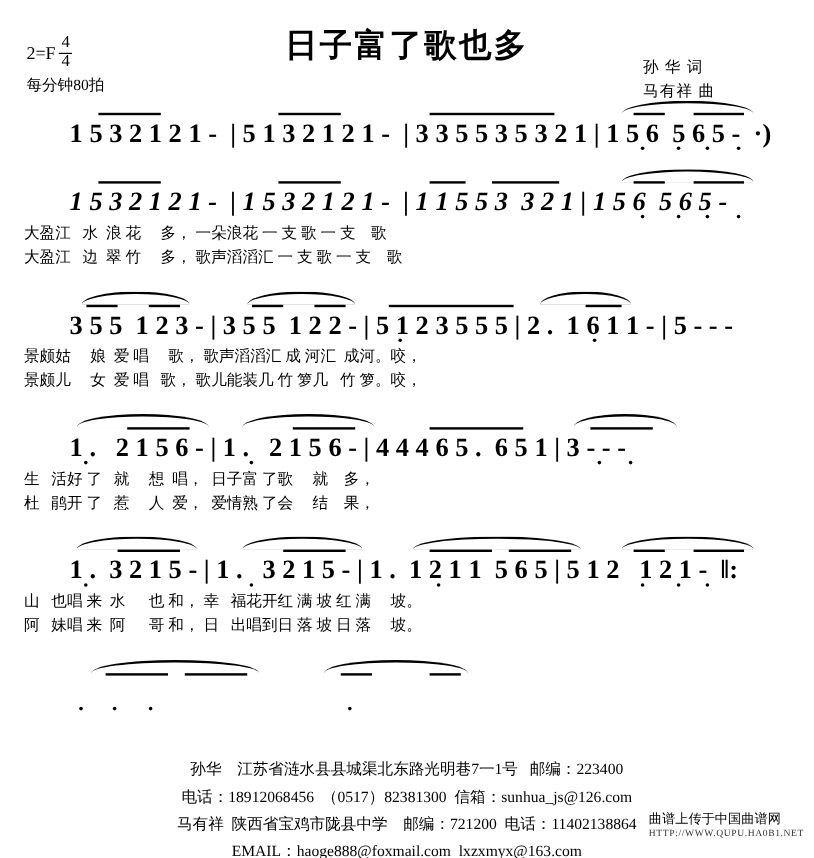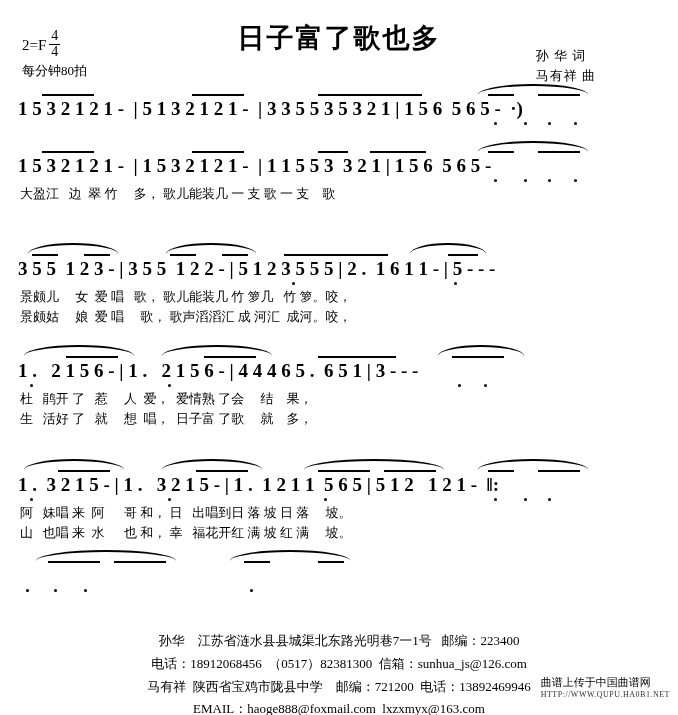--- a/index.html
+++ b/index.html
@@ -76,23 +76,24 @@
   
   .system {
     position: absolute;
     left: 18px;
     width: 642px;
   }
   .notes-row {
     position: relative;
     height: 30px;
     font-family: "Liberation Serif", serif;
-    font-size: 19px;
+    font-size: 22px;
     font-weight: bold;
     white-space: pre;
+    margin-left: 40px;
   }
   .notes-row .seg {
     position: absolute;
     top: 0;
     white-space: pre;
   }
   .lyric-row {
     position: relative;
     height: 20px;
     font-size: 13px;
@@ -181,109 +182,112 @@
       
       <div class="dot-under" style="left:476px; top:24px;"></div>
       <div class="dot-under" style="left:506px; top:24px;"></div>
       <div class="dot-under" style="left:530px; top:24px;"></div>
       <div class="dot-under" style="left:556px; top:24px;"></div>
     </div>
   </div>
 
   <div class="system" style="top:155px;">
     <div class="notes-row">
-      <span class="seg" style="left:0px;">1 5 3 2 1 2 1 -  | 1 5 3 2 1 2 1 -  | 1 1 5 5 3  3 2 1 | 1 5 6  5 6 5 -</span>
+      <span class="seg" style="left:0px;font-style:italic;">1 5 3 2 1 2 1 -  | 1 5 3 2 1 2 1 -  | 1 1 5 5 3  3 2 1 | 1 5 6  5 6 5 -</span>
       <div class="beam" style="left:24px; top:-4px; width:52px;"></div>
       <div class="beam" style="left:174px; top:-4px; width:52px;"></div>
       <div class="beam" style="left:300px; top:-4px; width:30px;"></div>
       <div class="beam" style="left:352px; top:-4px; width:56px;"></div>
       <div class="beam" style="left:470px; top:-4px; width:26px;"></div>
       <div class="beam" style="left:520px; top:-4px; width:42px;"></div>
       <div class="slur" style="left:460px; top:-14px; width:110px;"></div>
       <div class="dot-under" style="left:476px; top:24px;"></div>
       <div class="dot-under" style="left:506px; top:24px;"></div>
       <div class="dot-under" style="left:530px; top:24px;"></div>
       <div class="dot-under" style="left:556px; top:24px;"></div>
     </div>
     <div class="lyric-row">
-      <span class="seg" style="left:2px;">大盈江   边  翠 竹     多， 歌儿能装几 一 支 歌 一 支    歌</span>
+      <span class="seg" style="left:2px;">大盈江   水  浪 花     多， 一朵浪花 一 支 歌 一 支    歌</span>
+    </div>
+    <div class="lyric-row">
+      <span class="seg" style="left:2px;">大盈江   边  翠 竹     多， 歌声滔滔汇 一 支 歌 一 支    歌</span>
     </div>
   </div>
 
   <div class="system" style="top:258px;">
     <div class="notes-row">
       <span class="seg" style="left:0px;">3 5 5  1 2 3 - | 3 5 5  1 2 2 - | 5 1 2 3 5 5 5 | 2 .  1 6 1 1 - | 5 - - -</span>
       <div class="beam" style="left:14px; top:-4px; width:26px;"></div>
       <div class="beam" style="left:66px; top:-4px; width:26px;"></div>
       <div class="slur" style="left:10px; top:-15px; width:90px;"></div>
       <div class="beam" style="left:152px; top:-4px; width:26px;"></div>
       <div class="beam" style="left:204px; top:-4px; width:26px;"></div>
       <div class="slur" style="left:148px; top:-15px; width:90px;"></div>
       <div class="beam" style="left:266px; top:-4px; width:104px;"></div>
       <div class="beam" style="left:430px; top:-4px; width:30px;"></div>
       <div class="slur" style="left:392px; top:-15px; width:76px;"></div>
       <div class="dot-under" style="left:274px; top:24px;"></div>
       <div class="dot-under" style="left:436px; top:24px;"></div>
     </div>
     <div class="lyric-row">
+      <span class="seg" style="left:2px;">景颇姑     娘  爱 唱     歌， 歌声滔滔汇 成 河汇  成河。咬，</span>
+    </div>
+    <div class="lyric-row">
       <span class="seg" style="left:2px;">景颇儿     女  爱 唱   歌， 歌儿能装几 竹 箩几   竹 箩。咬，</span>
-    </div>
-    <div class="lyric-row">
-      <span class="seg" style="left:2px;">景颇姑     娘  爱 唱     歌， 歌声滔滔汇 成 河汇  成河。咬，</span>
     </div>
   </div>
 
   <div class="system" style="top:360px;">
     <div class="notes-row">
       <span class="seg" style="left:0px;">1 .   2 1 5 6 - | 1 .   2 1 5 6 - | 4 4 4 6 5 .  6 5 1 | 3 - - -</span>
       <div class="beam" style="left:48px; top:-4px; width:52px;"></div>
       <div class="slur" style="left:6px; top:-15px; width:110px;"></div>
       <div class="beam" style="left:186px; top:-4px; width:52px;"></div>
       <div class="slur" style="left:144px; top:-15px; width:110px;"></div>
       <div class="beam" style="left:300px; top:-4px; width:78px;"></div>
       <div class="beam" style="left:434px; top:-4px; width:52px;"></div>
       <div class="slur" style="left:420px; top:-15px; width:86px;"></div>
       <div class="dot-under" style="left:12px; top:24px;"></div>
       <div class="dot-under" style="left:150px; top:24px;"></div>
       <div class="dot-under" style="left:440px; top:24px;"></div>
       <div class="dot-under" style="left:466px; top:24px;"></div>
     </div>
     <div class="lyric-row">
+      <span class="seg" style="left:2px;">生   活好 了   就     想  唱，  日子富 了歌     就    多，</span>
+    </div>
+    <div class="lyric-row">
       <span class="seg" style="left:2px;">杜   鹃开 了   惹     人  爱，  爱情熟 了会     结    果，</span>
     </div>
-    <div class="lyric-row">
-      <span class="seg" style="left:2px;">生   活好 了   就     想  唱，  日子富 了歌     就    多，</span>
-    </div>
-  </div>
-
-  <div class="system" style="top:474px;text-align:center;">
+  </div>
+
+  <div class="system" style="top:462px;text-align:center;">
     <div class="notes-row">
       <span class="seg" style="left:0px;">1 .  3 2 1 5 - | 1 .   3 2 1 5 - | 1 .  1 2 1 1  5 6 5 | 5 1 2   1 2 1 -  ‖:</span>
       <div class="beam" style="left:40px; top:-4px; width:52px;"></div>
       <div class="slur" style="left:6px; top:-15px; width:100px;"></div>
       <div class="beam" style="left:178px; top:-4px; width:52px;"></div>
       <div class="slur" style="left:144px; top:-15px; width:100px;"></div>
       <div class="beam" style="left:300px; top:-4px; width:52px;"></div>
       <div class="beam" style="left:366px; top:-4px; width:52px;"></div>
       <div class="slur" style="left:286px; top:-15px; width:140px;"></div>
       <div class="beam" style="left:470px; top:-4px; width:26px;"></div>
       <div class="beam" style="left:520px; top:-4px; width:42px;"></div>
       <div class="slur" style="left:460px; top:-15px; width:110px;"></div>
       <div class="dot-under" style="left:12px; top:24px;"></div>
       <div class="dot-under" style="left:150px; top:24px;"></div>
       <div class="dot-under" style="left:306px; top:24px;"></div>
       <div class="dot-under" style="left:476px; top:24px;"></div>
       <div class="dot-under" style="left:506px; top:24px;"></div>
       <div class="dot-under" style="left:530px; top:24px;"></div>
     </div>
     <div class="lyric-row">
+      <span class="seg" style="left:2px;">山   也唱 来  水      也 和， 幸   福花开红 满 坡 红 满     坡。</span>
+    </div>
+    <div class="lyric-row">
       <span class="seg" style="left:2px;">阿   妹唱 来  阿      哥 和， 日   出唱到日 落 坡 日 落     坡。</span>
-    </div>
-    <div class="lyric-row">
-      <span class="seg" style="left:2px;">山   也唱 来  水      也 和， 幸   福花开红 满 坡 红 满     坡。</span>
     </div>
   </div>
 
   <div class="system" style="top:565px;">
     <div class="notes-row">
       <div class="beam" style="left:30px; top:-4px; width:52px;"></div>
       <div class="beam" style="left:96px; top:-4px; width:52px;"></div>
       <div class="slur" style="left:18px; top:-15px; width:140px;"></div>
       <div class="beam" style="left:226px; top:-4px; width:26px;"></div>
       <div class="beam" style="left:300px; top:-4px; width:26px;"></div>
@@ -291,21 +295,21 @@
       <div class="dot-under" style="left:8px; top:24px;"></div>
       <div class="dot-under" style="left:36px; top:24px;"></div>
       <div class="dot-under" style="left:66px; top:24px;"></div>
       <div class="dot-under" style="left:232px; top:24px;"></div>
     </div>
   </div>
 
   <div class="footer">
     <div>孙华    江苏省涟水县县城渠北东路光明巷7一1号   邮编：223400</div>
     <div>电话：18912068456  （0517）82381300  信箱：sunhua_js@126.com</div>
-    <div>马有祥  陕西省宝鸡市陇县中学    邮编：721200  电话：13892469946</div>
+    <div>马有祥  陕西省宝鸡市陇县中学    邮编：721200  电话：11402138864</div>
     <div>EMAIL：haoge888@foxmail.com  lxzxmyx@163.com</div>
   </div>
 
   <div class="watermark">
     <span>曲谱上传于中国曲谱网</span>
     <small>HTTP://WWW.QUPU.HA0B1.NET</small>
   </div>
 
 </div>
 

